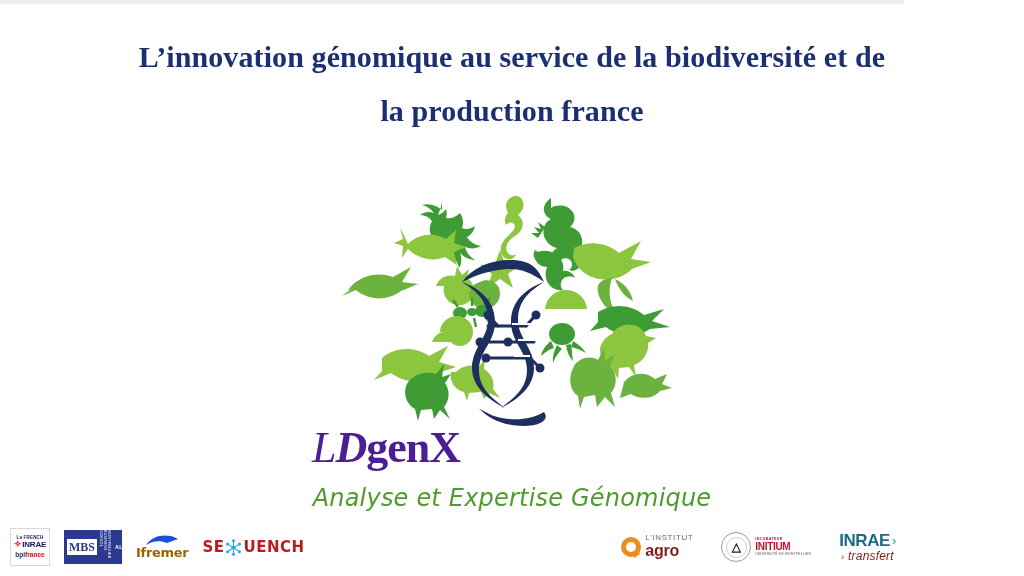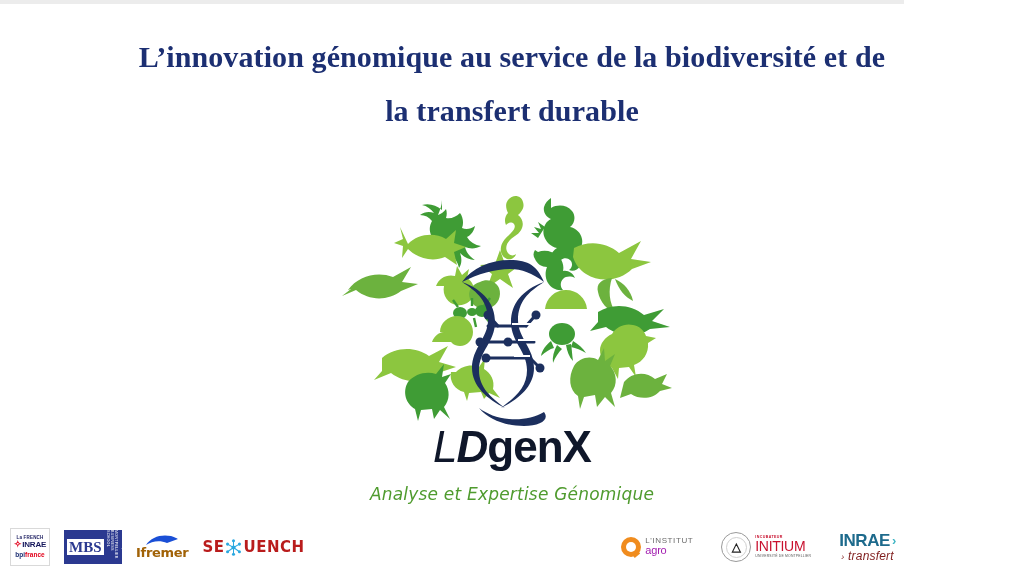--- a/index.html
+++ b/index.html
@@ -55,39 +55,39 @@
     width: 400px;
     height: 240px;
   }
   .logo-mark svg { display: block; }
 
   .brand-name {
     position: absolute;
     top: 236px;
     left: 0;
     width: 400px;
-    text-align: center;
-    font-family: Liberation Sans, sans-serif;
+    text-align: left;
+    font-family: Liberation Serif, serif;
     font-size: 44px;
     font-weight: bold;
-    color: #0f172a;
+    color: #4c1d95;
     letter-spacing: -1px;
     white-space: nowrap;
   }
   .brand-name .it { font-style: italic; font-weight: normal; }
   .brand-name .it-d { font-style: italic; font-weight: bold; }
 
   .tagline {
     position: absolute;
     top: 298px;
     left: 0;
     width: 400px;
     text-align: center;
     font-family: "DejaVu Sans", sans-serif;
-    font-size: 17px;
+    font-size: 24px;
     font-style: italic;
     color: #4f9b2e;
     letter-spacing: 0.2px;
   }
 
   
   .footer-left {
     position: absolute;
     left: 10px;
     bottom: 6px;
@@ -127,21 +127,21 @@
   .mbs {
     width: 58px; height: 34px;
     background: #2b3990;
     display: flex; align-items: center;
     padding: 0 3px;
     box-sizing: border-box;
     gap: 2px;
   }
   .mbs-sq {
     background: #fff; color: #2b3990;
-    font-weight: bold; font-size: 15px;
+    font-weight: bold; font-size: 12px;
     line-height: 12px;
     padding: 2px 2px;
     font-family: "Liberation Serif", serif;
   }
   .mbs-vert {
     color: #ffffff; font-size: 3.6px;
     writing-mode: vertical-rl;
     letter-spacing: .3px;
     line-height: 4px;
   }
@@ -178,40 +178,40 @@
     content:""; position:absolute; left:5px; top:5px;
     width:10px; height:10px; border-radius:50%; background:#fff;
   }
   .agro-circ::before {
     content:""; position:absolute; right:1px; bottom:1px;
     width:7px; height:3px; background:#f08c1e; transform: rotate(-40deg);
     z-index: 2;
   }
   .agro-txt { line-height: 1.05; }
   .agro-l1 { font-size: 8px; color:#6b6b6b; letter-spacing: .6px; }
-  .agro-l2 { font-size: 11px; color:#a21caf; font-weight:normal; letter-spacing:-.2px;}
+  .agro-l2 { font-size: 16px; color:#7f1d1d; font-weight:bold; letter-spacing:-.2px;}
 
   
   .initium { display:flex; align-items:center; gap:4px; }
   .init-seal {
     width: 28px; height: 28px; border-radius:50%;
     border: 1.2px solid #9a9a9a;
     display:flex; align-items:center; justify-content:center;
     position: relative;
   }
   .init-seal-inner {
     width: 19px; height:19px; border-radius:50%;
     border:1px solid #cfcfcf;
     display:flex;align-items:center;justify-content:center;
     font-family:"Liberation Serif",serif; font-weight:bold;
     font-size:12px; color:#222;
   }
   .init-txt { line-height: 1.02; }
   .init-l1 { font-size: 3.6px; color:#c8102e; letter-spacing:.4px; font-weight:bold;}
-  .init-l2 { font-size: 14px; color:#c8102e; font-weight:normal; letter-spacing:-.3px; }
+  .init-l2 { font-size: 10px; color:#c8102e; font-weight:bold; letter-spacing:-.3px; }
   .init-l3 { font-size: 3.4px; color:#555; letter-spacing:.2px; margin-top:1px;}
 
   
   .inrae { line-height: 1; display:flex; flex-direction:column; align-items:center;}
   .inrae-l1 {
     font-size: 17px; font-weight: bold; color:#1d6a8c;
     letter-spacing:-.4px; display:flex; align-items:center; gap:2px;
   }
   .inrae-chev { color:#3fb5c4; font-size: 13px; }
   .inrae-l2 {
@@ -222,21 +222,21 @@
 </style>
 </head>
 <body>
 
 <div class="slide">
 
   <div class="top-strip"></div>
 
   <div class="title">
     <span class="title-line">L’innovation génomique au service de la biodiversité et de</span>
-    <span class="title-line">la transfert durable</span>
+    <span class="title-line">la production france</span>
   </div>
 
   <div class="logo-block">
 
     <div class="logo-mark">
       <svg width="400" height="240" viewBox="0 0 400 240" xmlns="http://www.w3.org/2000/svg" aria-label="biodiversity dna helix logo">
         <g>
 
           <path d="M196 14c5-6 13-5 15 2 2 6-2 10-5 13 4 3 6 8 4 13-2 6-8 8-12 12-4 4-5 9-2 13 2 3 6 3 8 1-1 4-5 6-9 5-5-2-7-7-6-12 1-6 6-10 10-14 3-3 5-6 3-9-2-2-6-2-8 1-2-4-1-9 2-12-2-4-3-9 0-13z" fill="#8cc63f"></path>
 

